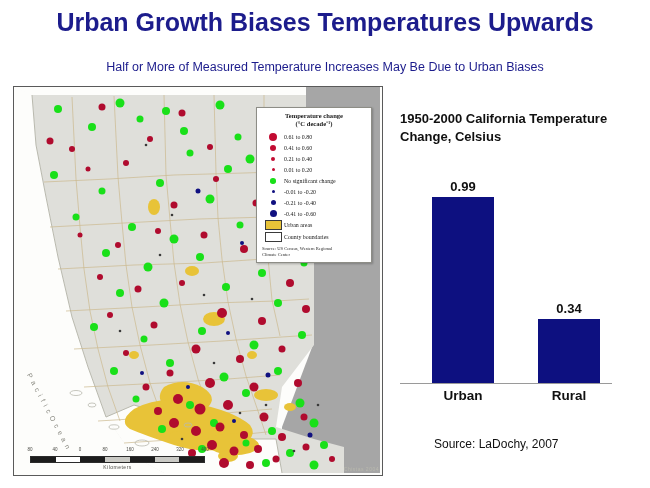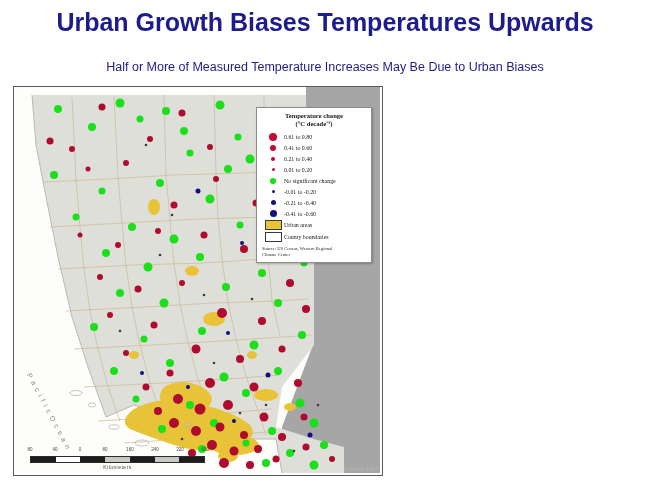--- a/index.html
+++ b/index.html
@@ -577,14 +577,35 @@
         <span class="legend-text">County boundaries</span>
       </div>
 
       <div id="legend-source">
         <div>Source: US Census, Western Regional</div>
         <div>Climate Center</div>
       </div>
     </div>
   </div>
 
+  <div id="chart-panel">
+    <div id="chart-title">1950-2000 California Temperature Change, Celsius</div>
+
+    <div id="plot">
+      <div class="bar-col" style="left:22px;width:62px;height:100%">
+        <span class="bar-value">0.99</span>
+        <div class="bar-rect" style="height:186px"></div>
+      </div>
+      <div class="bar-col" style="left:128px;width:62px;height:100%">
+        <span class="bar-value">0.34</span>
+        <div class="bar-rect" style="height:64px"></div>
+      </div>
+    </div>
+
+    <div id="axis-line"></div>
+
+    <div class="bar-label" style="left:40px;width:62px">Urban</div>
+    <div class="bar-label" style="left:146px;width:62px">Rural</div>
+
+    <div id="chart-source">Source:  LaDochy, 2007</div>
+  </div>
 
 </div>
 
 </body></html>

